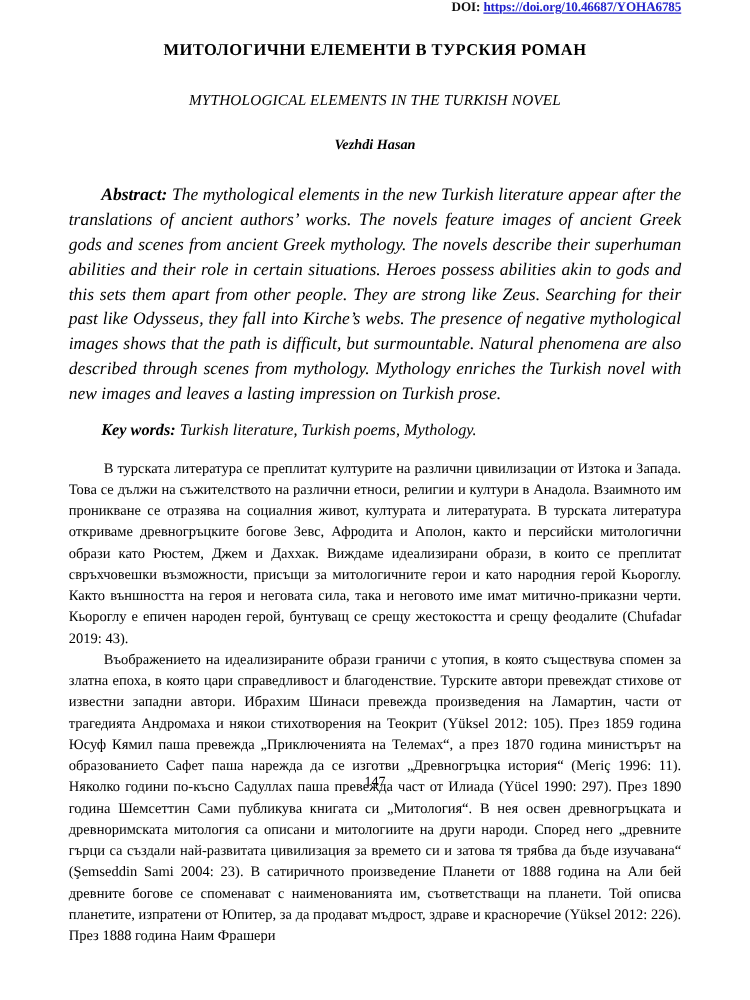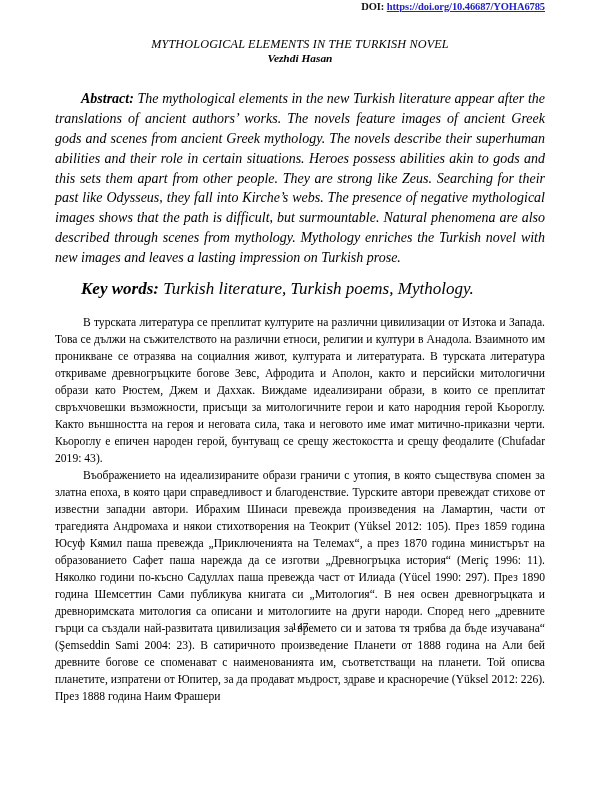--- a/index.html
+++ b/index.html
@@ -61,38 +61,39 @@
     font-weight: normal;
     font-style: italic;
     letter-spacing: 0.15px;
     margin-top: 25px;
   }
   .author-en {
     text-align: center;
     font-size: 11.4px;
     font-weight: bold;
     font-style: italic;
+    margin-top: 22px;
   }
 
   
   .abstract {
     margin-top: 25px;
     font-size: 14px;
     font-style: italic;
     text-align: justify;
     line-height: 1.42;
     text-indent: 26px;
   }
   .abstract b {
     font-weight: bold;
     font-style: italic;
   }
   .keywords {
     margin-top: 9px;
-    font-size: 17px;
+    font-size: 13px;
     font-style: italic;
     text-align: justify;
     line-height: 1.42;
     text-indent: 26px;
     font-family: Liberation Serif, serif;
   }
   .keywords b {
     font-weight: bold;
     font-style: italic;
   }
@@ -122,20 +123,21 @@
 </head>
 <body>
 
 <div class="page">
 
   <div class="doi-bar">
     <span class="doi-label">DOI:</span>
     <span class="doi-link">https://doi.org/10.46687/YOHA6785</span>
   </div>
 
+  <div class="title-bg">МИТОЛОГИЧНИ ЕЛЕМЕНТИ В ТУРСКИЯ РОМАН</div>
 
 
   <div class="title-en">MYTHOLOGICAL ELEMENTS IN THE TURKISH NOVEL</div>
 
   <div class="author-en">Vezhdi Hasan</div>
 
   <div class="abstract">
     <b>Abstract:</b><span> The mythological elements in the new Turkish literature appear after the translations of ancient authors’ works. The novels feature images of ancient Greek gods and scenes from ancient Greek mythology. The novels describe their superhuman abilities and their role in certain situations. Heroes possess abilities akin to gods and this sets them apart from other people. They are strong like Zeus. Searching for their past like Odysseus, they fall into Kirche’s webs. The presence of negative mythological images shows that the path is difficult, but surmountable. Natural phenomena are also described through scenes from mythology. Mythology enriches the Turkish novel with new images and leaves a lasting impression on Turkish prose.</span>
   </div>
 

